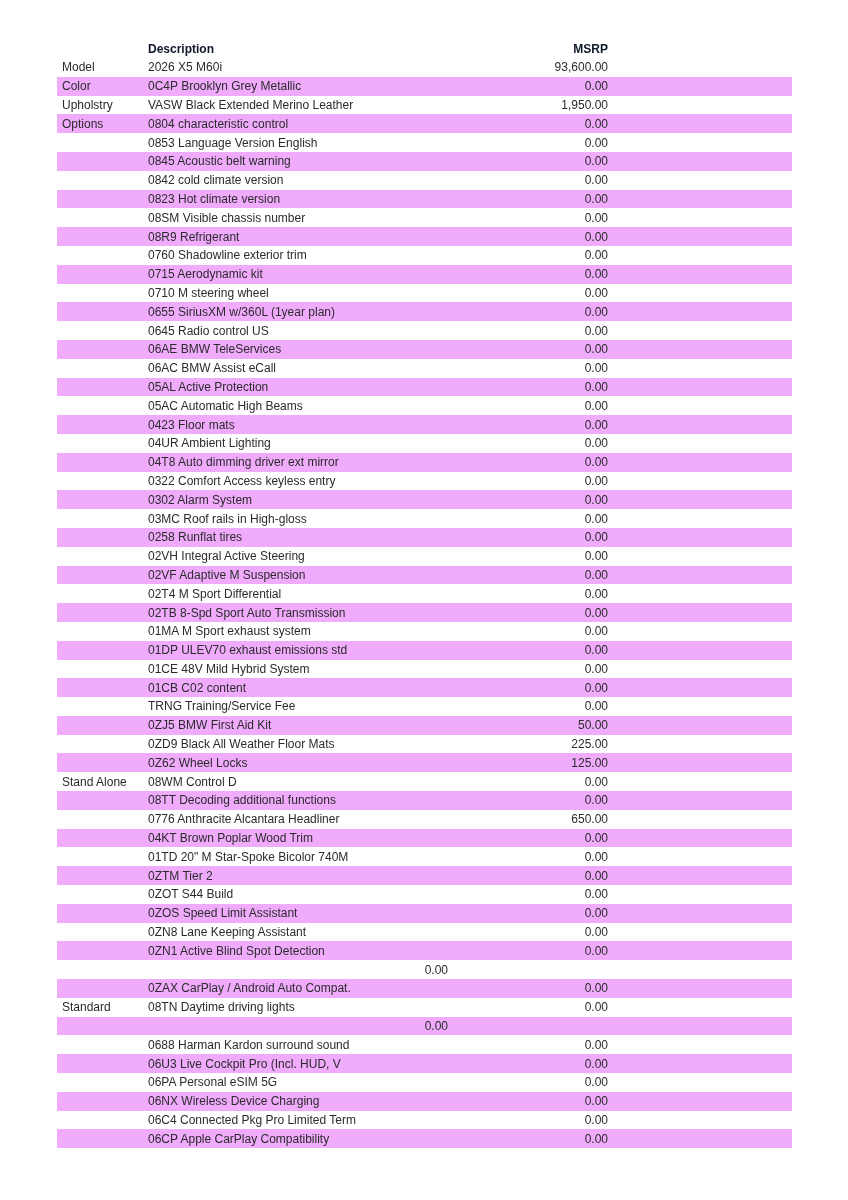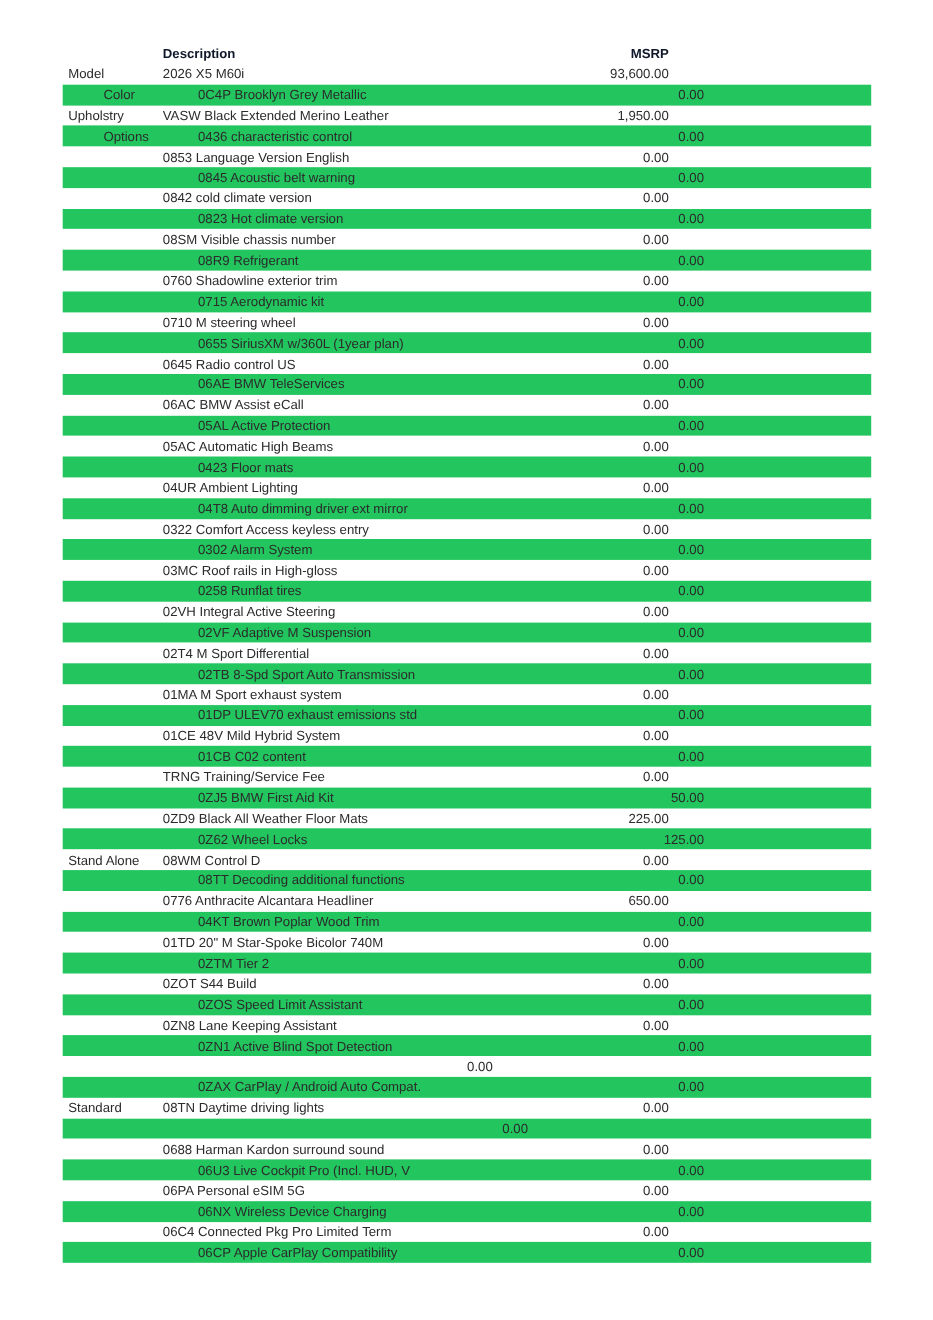--- a/index.html
+++ b/index.html
@@ -24,22 +24,21 @@
   .row {
     display: grid;
     grid-template-columns: 91px 300px 160px 1fr;
     height: 18.8px;
     align-items: center;
     font-size: 12px;
     color: #2b2b2b;
     white-space: nowrap;
   }
   .row.shaded {
-    background: #22c55e;
-    padding-left: 32px;
+    background: #f0abfc;
   }
   .row.header-row {
     height: 19px;
     background: #ffffff;
   }
   .header-row .cell-desc,
   .header-row .cell-msrp {
     font-weight: bold;
     color: #0f172a;
   }
@@ -82,21 +81,21 @@
           <div class="cell-filler"></div>
         </div>
         <div class="row">
           <div class="cell-cat">Upholstry</div>
           <div class="cell-desc">VASW Black Extended Merino Leather</div>
           <div class="cell-msrp">1,950.00</div>
           <div class="cell-filler"></div>
         </div>
         <div class="row shaded">
           <div class="cell-cat">Options</div>
-          <div class="cell-desc">0436 characteristic control</div>
+          <div class="cell-desc">0804 characteristic control</div>
           <div class="cell-msrp">0.00</div>
           <div class="cell-filler"></div>
         </div>
         <div class="row">
           <div class="cell-cat"></div>
           <div class="cell-desc">0853 Language Version English</div>
           <div class="cell-msrp">0.00</div>
           <div class="cell-filler"></div>
         </div>
         <div class="row shaded">

